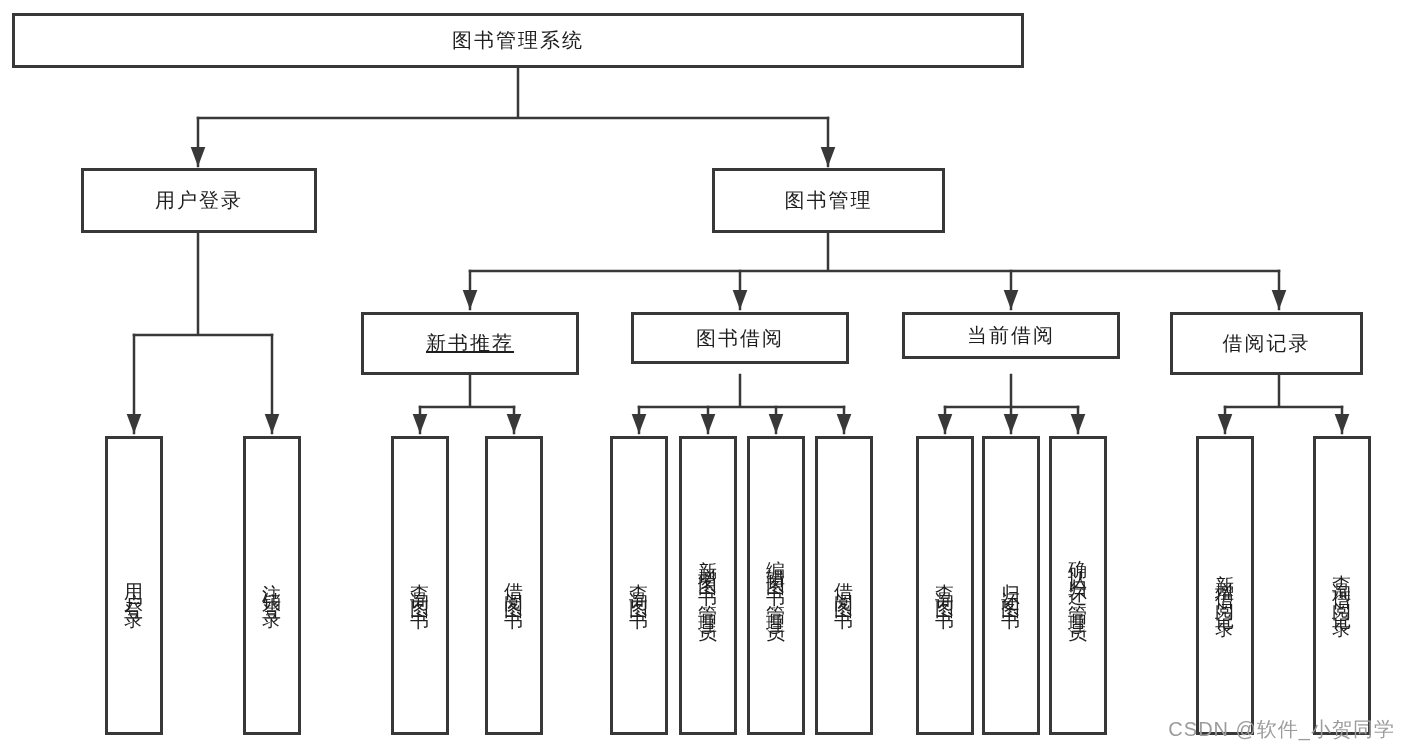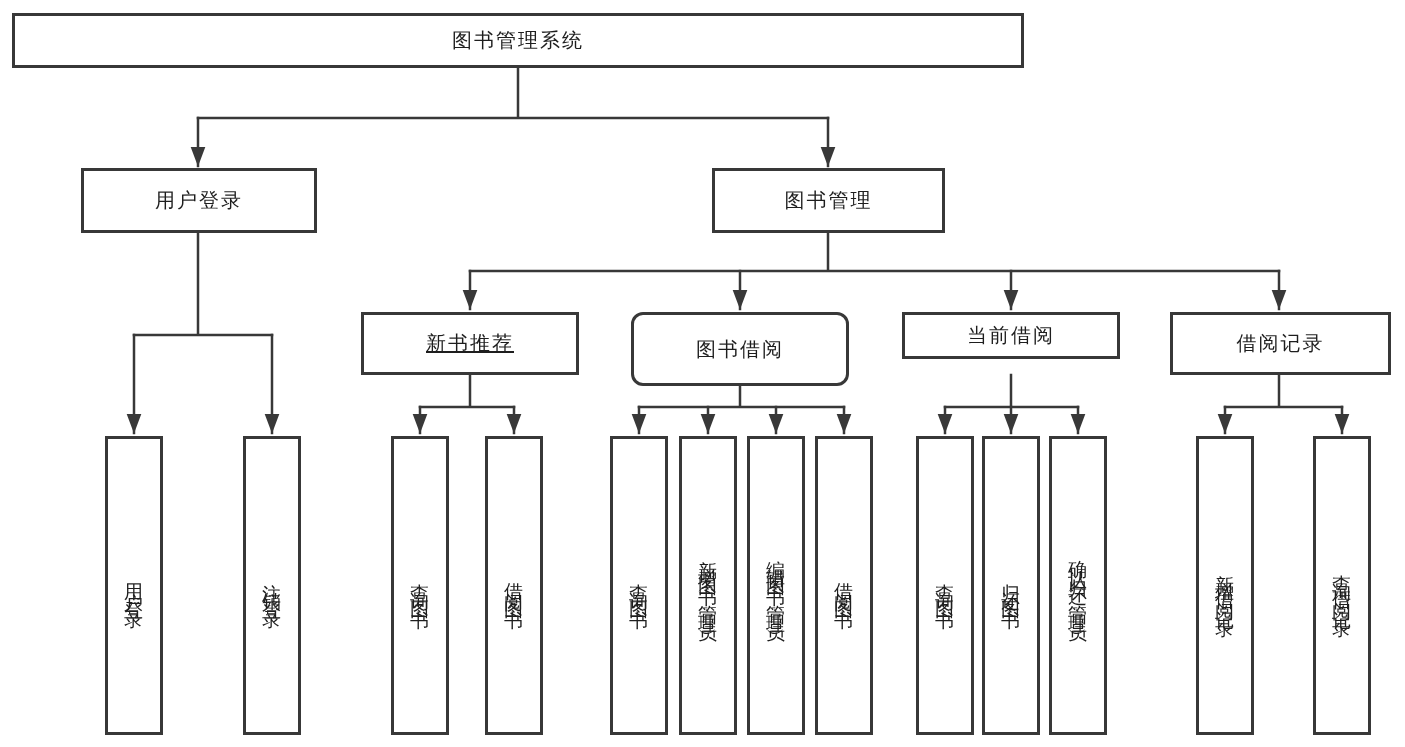--- a/index.html
+++ b/index.html
@@ -71,27 +71,27 @@
   <div class="node" style="left:81px; top:168px; width:236px; height:65px;">
     <span class="hlabel">用户登录</span>
   </div>
   <div class="node" style="left:712px; top:168px; width:233px; height:65px;">
     <span class="hlabel">图书管理</span>
   </div>
 
   <div class="node" style="left:361px; top:312px; width:218px; height:63px;text-decoration:underline;">
     <span class="hlabel">新书推荐</span>
   </div>
-  <div class="node" style="left:631px; top:312px; width:218px; height:74px;border-radius:12px;">
+  <div class="node" style="left:631px; top:312px; width:218px; height:52px;">
     <span class="hlabel">图书借阅</span>
   </div>
   <div class="node" style="left:902px; top:312px; width:218px; height:47px;">
     <span class="hlabel">当前借阅</span>
   </div>
-  <div class="node" style="left:1170px; top:312px; width:221px; height:63px;">
+  <div class="node" style="left:1170px; top:312px; width:193px; height:63px;">
     <span class="hlabel">借阅记录</span>
   </div>
 
   <div class="node leaf" style="left:105px; top:436px;">
     <span class="vtext">用户登录</span>
   </div>
   <div class="node leaf" style="left:243px; top:436px;">
     <span class="vtext">注销登录</span>
   </div>
 
@@ -125,13 +125,14 @@
     <span class="vtext">确认归还（管理员）</span>
   </div>
 
   <div class="node leaf" style="left:1196px; top:436px;">
     <span class="vtext">新增借阅记录</span>
   </div>
   <div class="node leaf" style="left:1313px; top:436px;">
     <span class="vtext">查询借阅记录</span>
   </div>
 
+  <div class="watermark">CSDN @软件_小贺同学</div>
 </div>
 
 </body></html>

